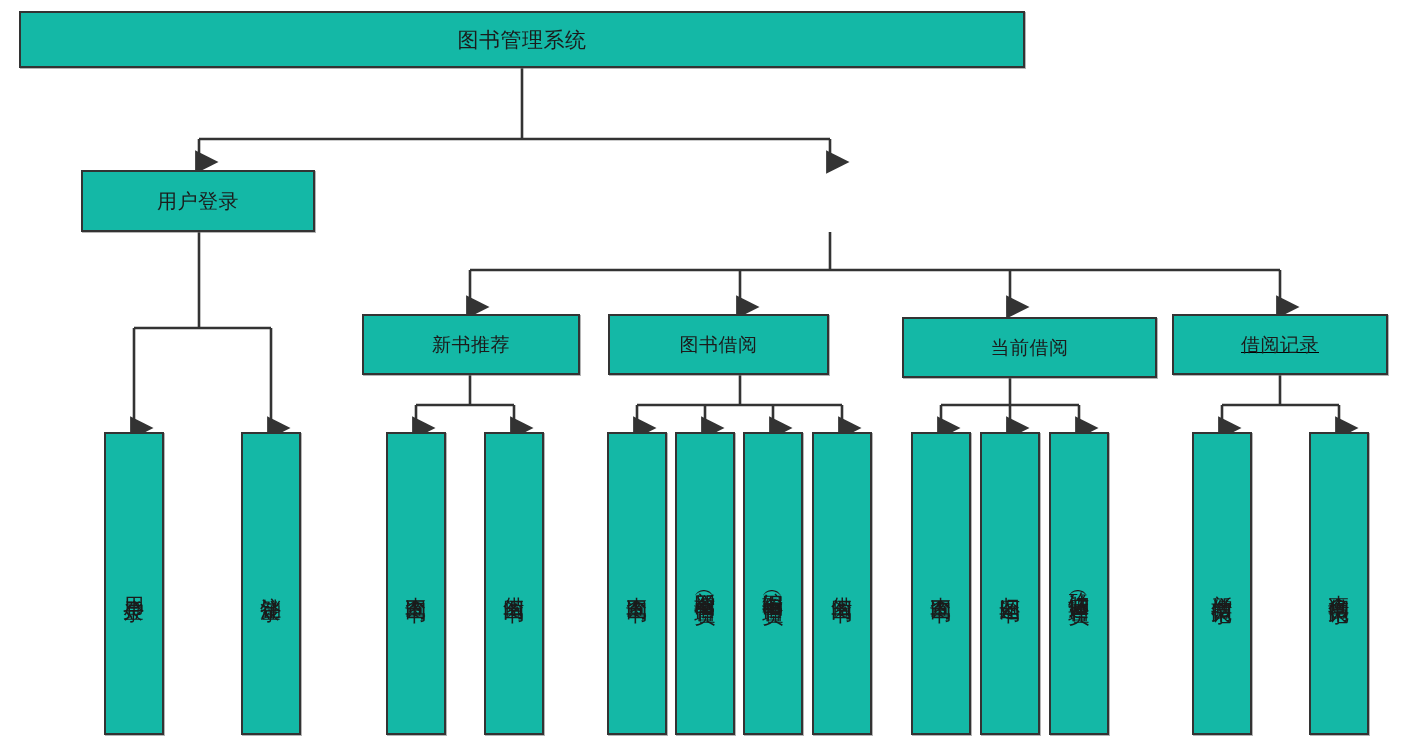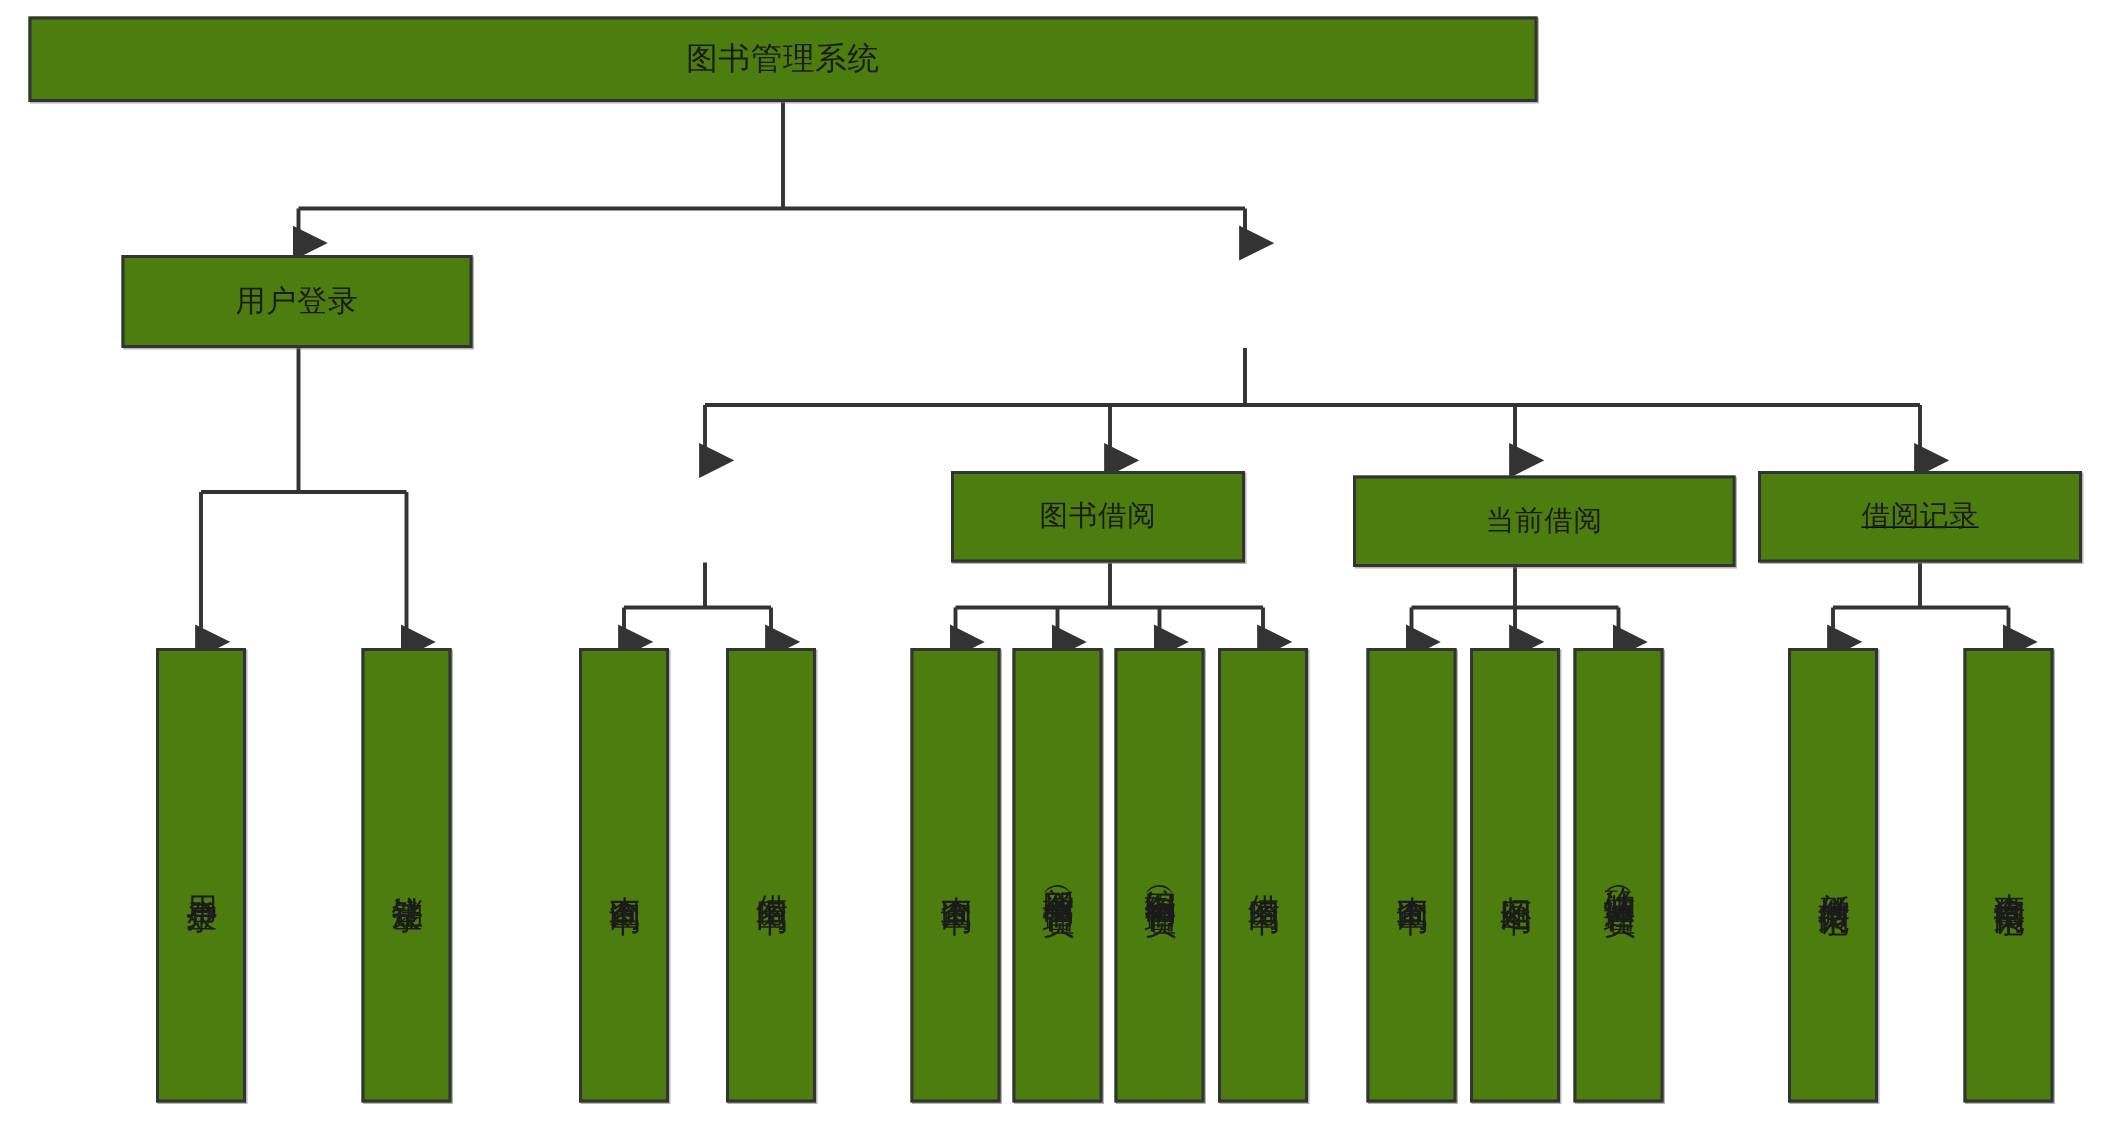--- a/index.html
+++ b/index.html
@@ -22,21 +22,21 @@
     position: absolute;
     left: 0;
     top: 0;
     width: 1405px;
     height: 747px;
     pointer-events: none;
   }
   .node {
     position: absolute;
     box-sizing: border-box;
-    background: #4d7c0f;
+    background: #14b8a6;
     border: 2px solid #333333;
     box-shadow: 1px 1px 0 rgba(120,120,120,0.55);
     display: flex;
     align-items: center;
     justify-content: center;
     z-index: 2;
   }
   .node .lbl {
     color: #1b1b1b;
     text-align: center;
@@ -128,21 +128,24 @@
   </svg>
 
   <div class="node root" style="left:19px; top:11px; width:1006px; height:57px;">
     <span class="lbl">图书管理系统</span>
   </div>
 
   <div class="node level2" style="left:81px; top:170px; width:234px; height:62px;">
     <span class="lbl">用户登录</span>
   </div>
 
-  <div class="node level3" style="left:634px; top:314px; width:196px; height:61px;">
+  <div class="node level3" style="left:362px; top:314px; width:218px; height:61px;">
+    <span class="lbl">新书推荐</span>
+  </div>
+  <div class="node level3" style="left:608px; top:314px; width:221px; height:61px;">
     <span class="lbl">图书借阅</span>
   </div>
   <div class="node level3" style="left:902px; top:317px; width:255px; height:61px;">
     <span class="lbl">当前借阅</span>
   </div>
   <div class="node level3" style="left:1172px; top:314px; width:216px; height:61px;text-decoration:underline;">
     <span class="lbl">借阅记录</span>
   </div>
 
   <div class="node leaf" style="left:104px; top:432px; width:60px; height:303px;">

